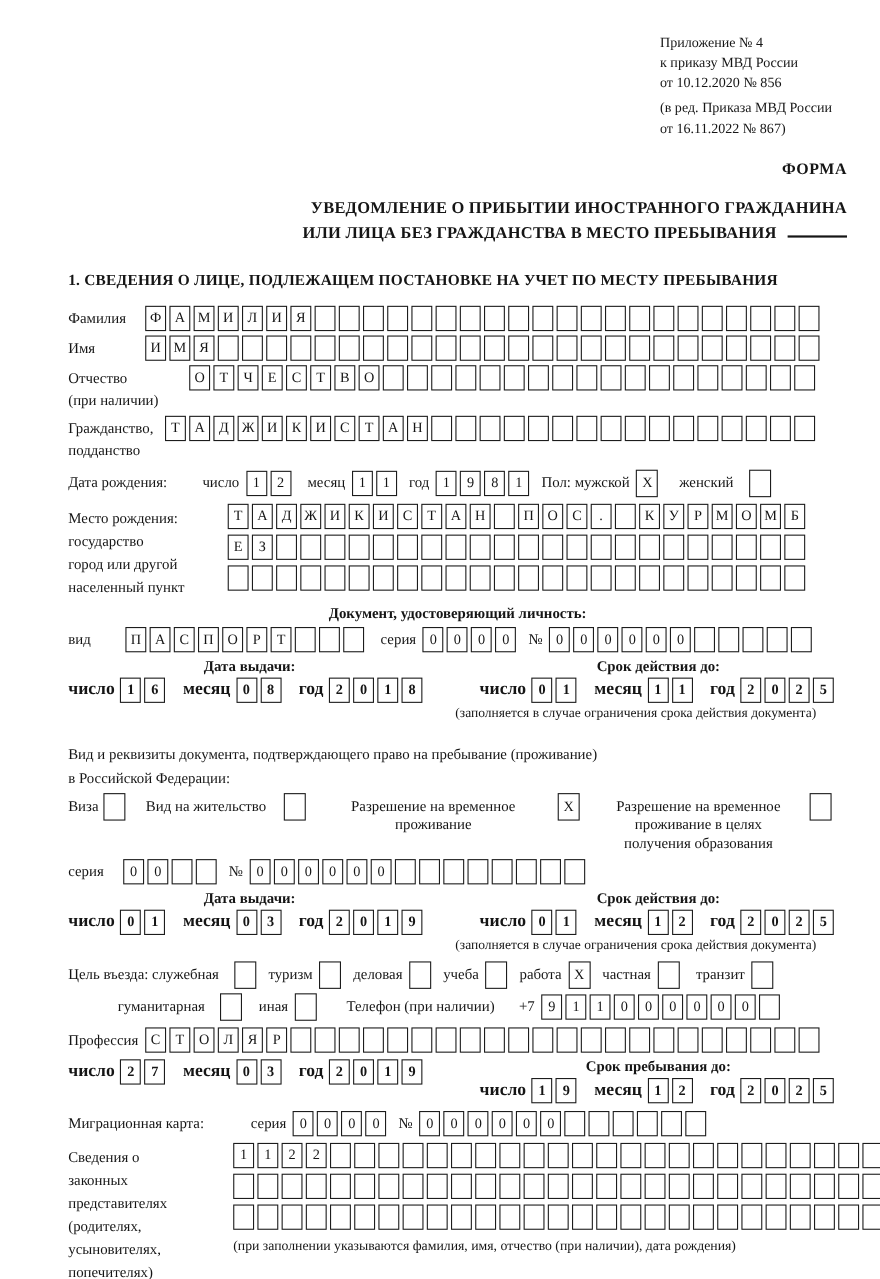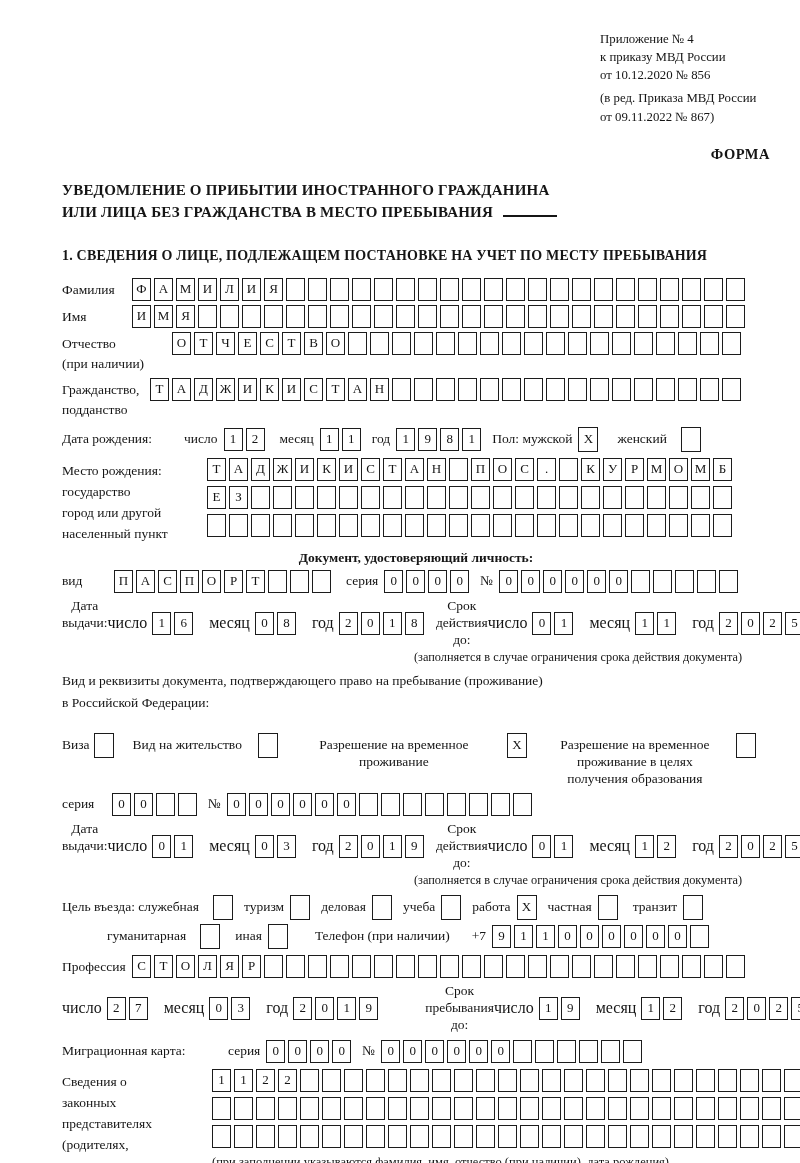--- a/index.html
+++ b/index.html
@@ -10,21 +10,21 @@
     font-family:"Liberation Serif", serif;
   }
   .page { padding:30px 30px 0 62px; }
 
   
   .appendix { width:168px; margin-left:auto; margin-right:2px; font-size:12.8px; line-height:1.42; }
   .appendix .amend { margin-top:5px; }
 
   .forma { text-align:right; font-weight:bold; font-size:14.5px; margin-top:20px; letter-spacing:.5px; }
 
-  .title { text-align:left; font-weight:bold; font-size:15px; line-height:1.5; margin-top:16px; letter-spacing:.2px; }
+  .title { text-align:right; font-weight:bold; font-size:15px; line-height:1.5; margin-top:16px; letter-spacing:.2px; }
   .titleline { display:inline-block; width:54px; border-bottom:2.5px solid #151515; height:13px; margin-left:10px; }
 
   .sec1 { font-weight:bold; font-size:14px; margin-top:24px; letter-spacing:.2px; }
 
   .row { display:flex; align-items:flex-start; margin-top:4px; font-size:13.5px; }
   .lbl { flex-shrink:0; line-height:19px; padding-top:2px; }
   .lbl2 { line-height:20px; }
   .w70 { width:70px; } .w110 { width:110px; } .w88 { width:88px; }
   .w145 { width:145px; } .w150 { width:150px; }
 
@@ -39,50 +39,50 @@
   .stack { display:flex; flex-direction:column; }
   .stack .cells { margin-bottom:5px; }
 
   .dochead { text-align:center; font-weight:bold; font-size:13.5px; margin-top:6px; }
 
   .inrow { display:flex; align-items:center; font-size:13.5px; }
   .inrow .t { margin-right:6px; white-space:nowrap; }
   .gap8 { margin-left:8px; } .gap12 { margin-left:12px; } .gap16 { margin-left:16px; } .gap24 { margin-left:24px;gap:12px; }
 
   .dates { display:flex; margin-top:4px; }
-  .dates .col { display:flex; flex-direction:row; }
+  .dates .col { display:flex; flex-direction:column;font-weight:bold; }
   .dates .left { width:330px; }
   .dates .right { margin-left:44px; }
   .dates .ttl { text-align:center; font-size:13.5px; line-height:17px; }
   .dates .flds { display:flex; align-items:center; margin-top:2px; }
   .dates .flds .t { margin:0 5px 0 0; white-space:nowrap; }
   .dates .flds .grp { margin-right:13px; display:flex; align-items:center; }
 
   .smallnote { font-size:12.3px; text-align:right; padding-right:28px; margin-top:2px; }
 
-  .plain { font-size:13.5px; line-height:22px; margin-top:5px; }
-
-  .cbrow { display:flex; align-items:flex-start; margin-top:19px; font-size:13.5px; }
+  .plain { font-size:13.5px; line-height:22px; margin-top:19px; }
+
+  .cbrow { display:flex; align-items:flex-start; margin-top:2px; font-size:13.5px; }
   .cbrow .pair { display:flex; align-items:flex-start; }
   .cbrow .pt { line-height:17px; padding-top:3px; }
   .cbblock { max-width:178px; text-align:center; }
 
   .repnote { font-size:12.5px; margin-left:95px; margin-top:2px; }
 </style>
 </head>
 <body>
 
 <div class="page">
 
   <div class="appendix">
     <div>Приложение № 4</div>
     <div>к приказу МВД России</div>
     <div>от 10.12.2020 № 856</div>
     <div class="amend">(в ред. Приказа МВД России</div>
-    <div>от 09.11.2022 № 867)</div>
+    <div>от 16.11.2022 № 867)</div>
   </div>
 
   <div class="forma">ФОРМА</div>
 
   <div class="title">
     <div>УВЕДОМЛЕНИЕ О ПРИБЫТИИ ИНОСТРАННОГО ГРАЖДАНИНА</div>
     <div>
       <span>ИЛИ ЛИЦА БЕЗ ГРАЖДАНСТВА В МЕСТО ПРЕБЫВАНИЯ</span><span class="titleline"></span>
     </div>
   </div>

